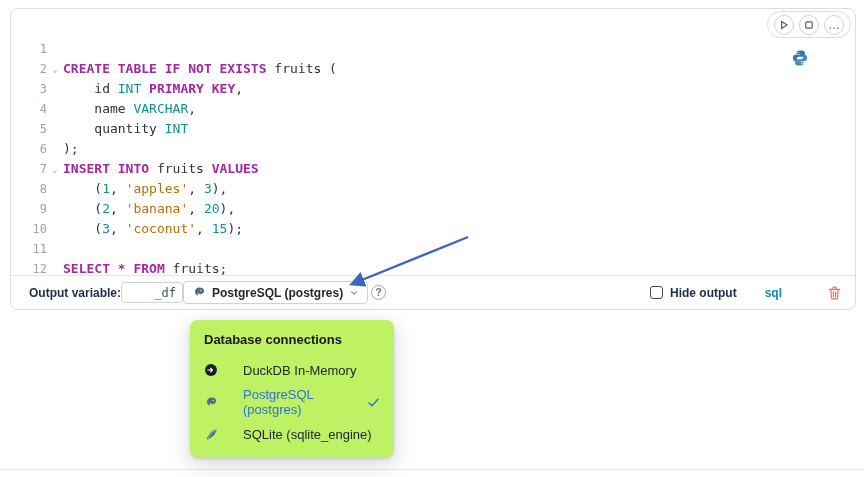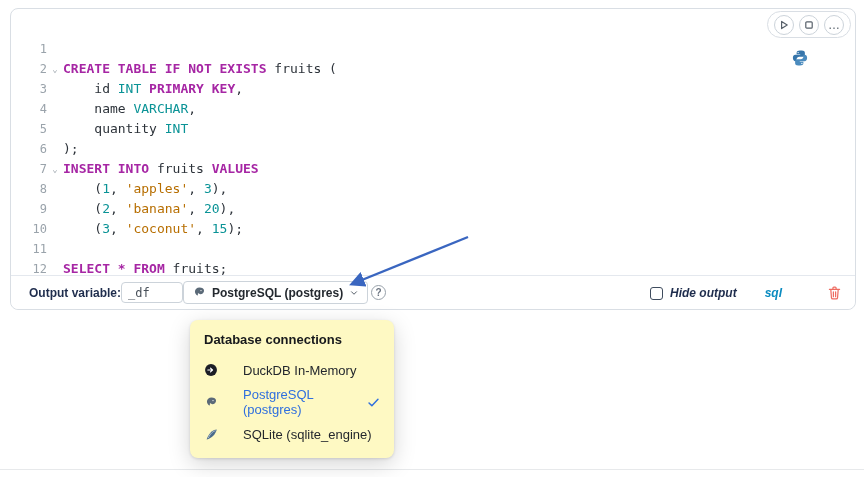--- a/index.html
+++ b/index.html
@@ -28,37 +28,37 @@
   .tok-ty { color:var(--ty,#0a9396); }
   .tok-nu { color:var(--nu,#0a9396); }
   .tok-st { color:var(--st,#b76e00);text-align:center; }
   .tok-op { color:var(--kw,#a626a4); font-weight:700; }
 
   .footer { position:absolute; left:0; right:0; bottom:0; height:34px; border-top:1px solid #e4e8ee;
             display:flex; align-items:center; padding:0 14px 0 18px; background:#fff;
             border-radius:0 0 8px 8px; }
   .f-label { font-size:12px; font-weight:700; color:#1f2d4d; white-space:nowrap; }
   .var-input { width:62px; height:21px; border:1px solid #ccd3da; border-radius:4px;
-               font:12px "DejaVu Sans Mono", monospace; color:#474f58; padding:0 6px; }
+               font:12px "DejaVu Sans Mono", monospace; color:#474f58; padding:0 6px;text-align:right; }
   .conn-btn { height:23px; display:flex; align-items:center; gap:6px; border:1px solid #ccd3da;
               border-radius:4px; background:#fff; padding:0 8px; font-size:12px; font-weight:700;
               color:#24292f; cursor:pointer; font-family:inherit; white-space:nowrap; }
   .help { width:15px; height:15px; border:1.2px solid #98a1aa; border-radius:50%; color:#6b7480;
           font-size:10px; font-weight:700; display:flex; align-items:center; justify-content:center;
           margin-left:3px; cursor:pointer; }
-  .f-right { margin-left:auto; display:flex; align-items:flex-end;font-style:italic; }
+  .f-right { margin-left:auto; display:flex; align-items:flex-start; }
   .checkbox { width:13px; height:13px; border:1.5px solid #3f4c5e; border-radius:3px; background:#fff;
               cursor:pointer; flex:none; }
   .hide-label { font-size:12px; font-weight:700; color:#1f2d4d; margin-left:7px; cursor:pointer; }
   .lang { font-size:12px; font-weight:700; color:#0a8bc0; margin-left:28px; cursor:pointer; }
   .trash { margin-left:46px; display:flex; cursor:pointer; }
 
   .arrow-overlay { position:absolute; inset:0; width:864px; height:477px; pointer-events:none; z-index:20; }
 
-  .popover { position:absolute; left:190px; top:320px; width:204px; background:#fef9c3; border-radius:8px;
+  .popover { position:absolute; left:190px; top:320px; width:204px; background:#bef264; border-radius:8px;
              box-shadow:0 1px 3px rgba(0,0,0,.12), 0 6px 22px rgba(0,0,0,.17); padding:12px 0 8px; z-index:30; }
   .pop-title { font-size:13px; font-weight:700; color:#17191c; padding:0 14px; margin-bottom:7px; }
   .menu-item { height:32px; display:flex; align-items:center; gap:25px; padding:0 14px; font-size:13px;
                color:#23272d; cursor:pointer; }
   .menu-item.selected { color:#2f6fde; }
   .mi-icon { display:flex; width:14px; justify-content:center; flex:none; }
   .mi-check { margin-left:auto; display:flex; }
 
   .divider-bottom { position:absolute; left:0; right:0; top:469px; height:1px; background:#e7e9eb; }
 </style>

